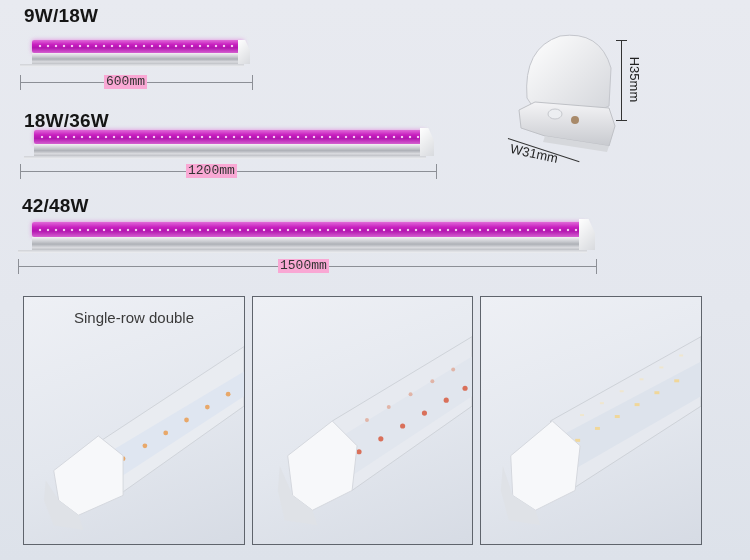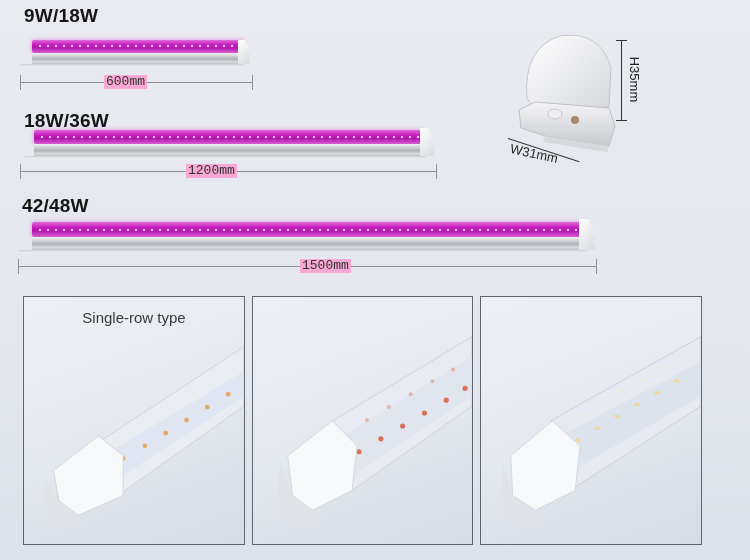--- a/index.html
+++ b/index.html
@@ -56,21 +56,21 @@
   <div class="glow" style="height:15px;"></div>
   <div class="leds" style="top:5px;height:6px;"></div>
   <div class="rail" style="left:0;right:4px;top:15px;height:13px;"></div>
   <div class="rail2" style="left:-14px;right:0;top:28px;height:3px;"></div>
   <div class="cap" style="right:-8px;top:-3px;width:16px;height:31px;"></div>
 </div>
 <div class="dim" style="left:18px;top:266px;width:579px;">
   <div class="tick l"></div>
     <div class="tick r"></div>
 </div>
-<div class="dim-label" style="left:300px;top:259px;">1500mm</div>
+<div class="dim-label" style="left:278px;top:259px;">1500mm</div>
 
 <div class="abs" style="left:505px;top:28px;width:115px;height:140px;">
   <svg width="115" height="140" viewBox="0 0 115 140">
     <defs>
       <linearGradient id="capg" x1="0" y1="0" x2="1" y2="1">
         <stop offset="0" stop-color="#ffffff"></stop>
           <stop offset="1" stop-color="#d3d5da"></stop>
       </linearGradient>
       <linearGradient id="baseg" x1="0" y1="0" x2="0" y2="1">
         <stop offset="0" stop-color="#f4f4f6"></stop>
@@ -99,21 +99,21 @@
       <circle cx="100" cy="163" r="2.4"></circle>
         <circle cx="122" cy="150" r="2.4"></circle>
         <circle cx="143" cy="137" r="2.4"></circle>
       <circle cx="164" cy="124" r="2.4"></circle>
         <circle cx="185" cy="111" r="2.4"></circle>
         <circle cx="206" cy="98" r="2.4"></circle>
     </g>
     <polygon points="30,175 75,140 100,160 100,200 55,220 35,205" fill="#f7f8fa" stroke="#d5d8de"></polygon>
     <polygon points="22,185 35,205 55,220 60,235 30,230 20,205" fill="#dfe2e7"></polygon>
   </svg>
-  <div class="ptitle">Single-row type</div>
+  <div class="ptitle">Single-row double</div>
 </div>
 
 <div class="panel" style="left:252px;width:221px;">
   <svg class="closeup" viewBox="0 0 221 249" preserveAspectRatio="none">
     <polygon points="80,125 221,40 221,110 100,195" fill="#e7eaf0" stroke="#ced2d9"></polygon>
     <polygon points="90,140 221,60 221,100 100,180" fill="#e1e6ee"></polygon>
     <g fill="#d9705a">
       <circle cx="107" cy="156" r="2.6"></circle>
         <circle cx="129" cy="143" r="2.6"></circle>
         <circle cx="151" cy="130" r="2.6"></circle>

